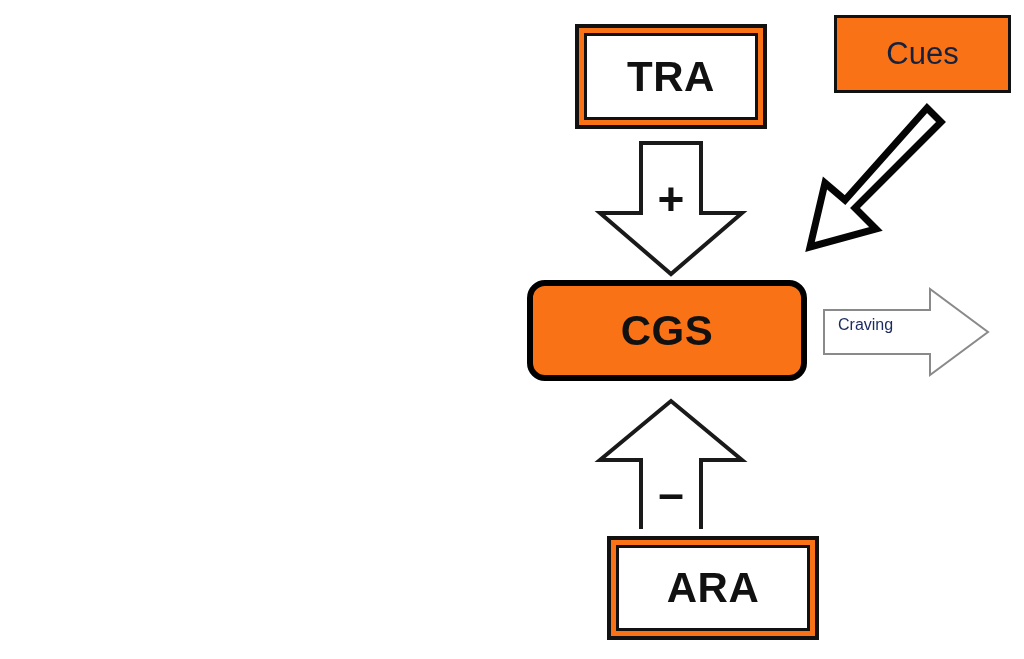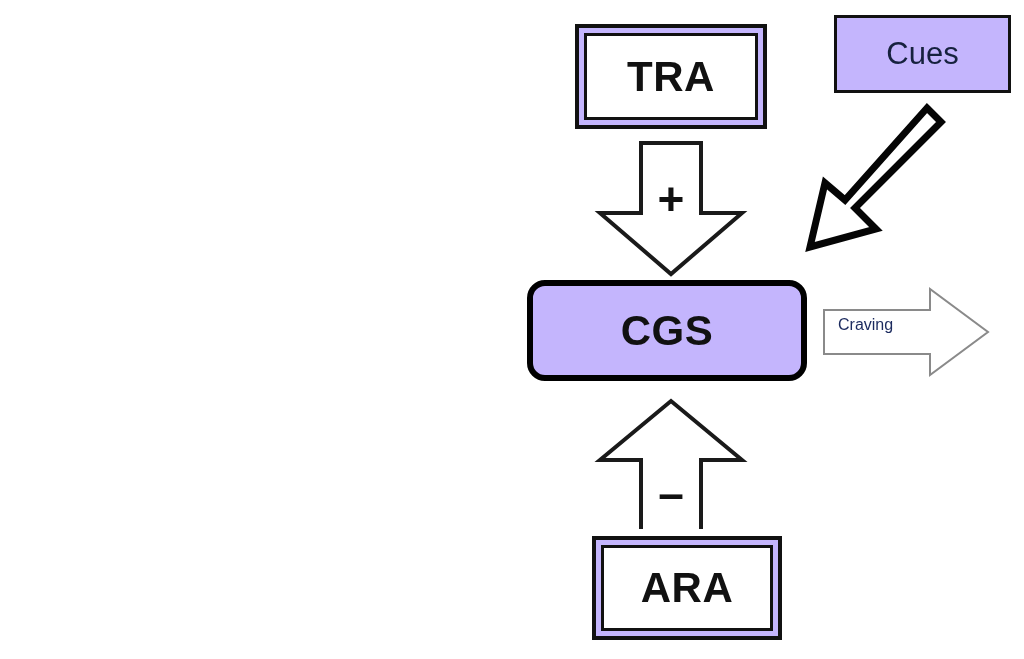--- a/index.html
+++ b/index.html
@@ -16,21 +16,21 @@
     width: 1024px;
     height: 659px;
     background: #ffffff;
     overflow: hidden;
   }
 
   
   .node {
     position: absolute;
     box-sizing: border-box;
-    background: #c4b5fd;
+    background: #f97316;
     display: flex;
     align-items: center;
     justify-content: center;
   }
 
   
   .node-round {
     border: 5px solid #000000;
     border-radius: 18px;
   }
@@ -119,21 +119,21 @@
   </div>
 
   <div class="node node-round" style="left:527px; top:280px; width:280px; height:101px; border-width:6px;">
     <span class="node-label" style="font-size:42px;">CGS</span>
   </div>
 
   <div class="node node-plain" style="left:834px; top:15px; width:177px; height:78px;">
     <span class="node-label" style="font-size:31px;">Cues</span>
   </div>
 
-  <div class="node node-double" style="left:592px; top:536px; width:190px; height:104px;">
+  <div class="node node-double" style="left:607px; top:536px; width:212px; height:104px;">
     <div class="inner">
       <span class="node-label" style="font-size:42px;">ARA</span>
     </div>
   </div>
 
   <svg class="arrow-layer" style="left:596px; top:141px; width:150px; height:136px;" viewBox="0 0 150 136">
     <polygon class="arrow-shape" stroke-width="4" points="45,2 105,2 105,72 146,72 75,133 4,72 45,72"></polygon>
   </svg>
   <div class="sign" style="left:596px; top:176px; width:150px; font-size:46px;">+</div>
 

